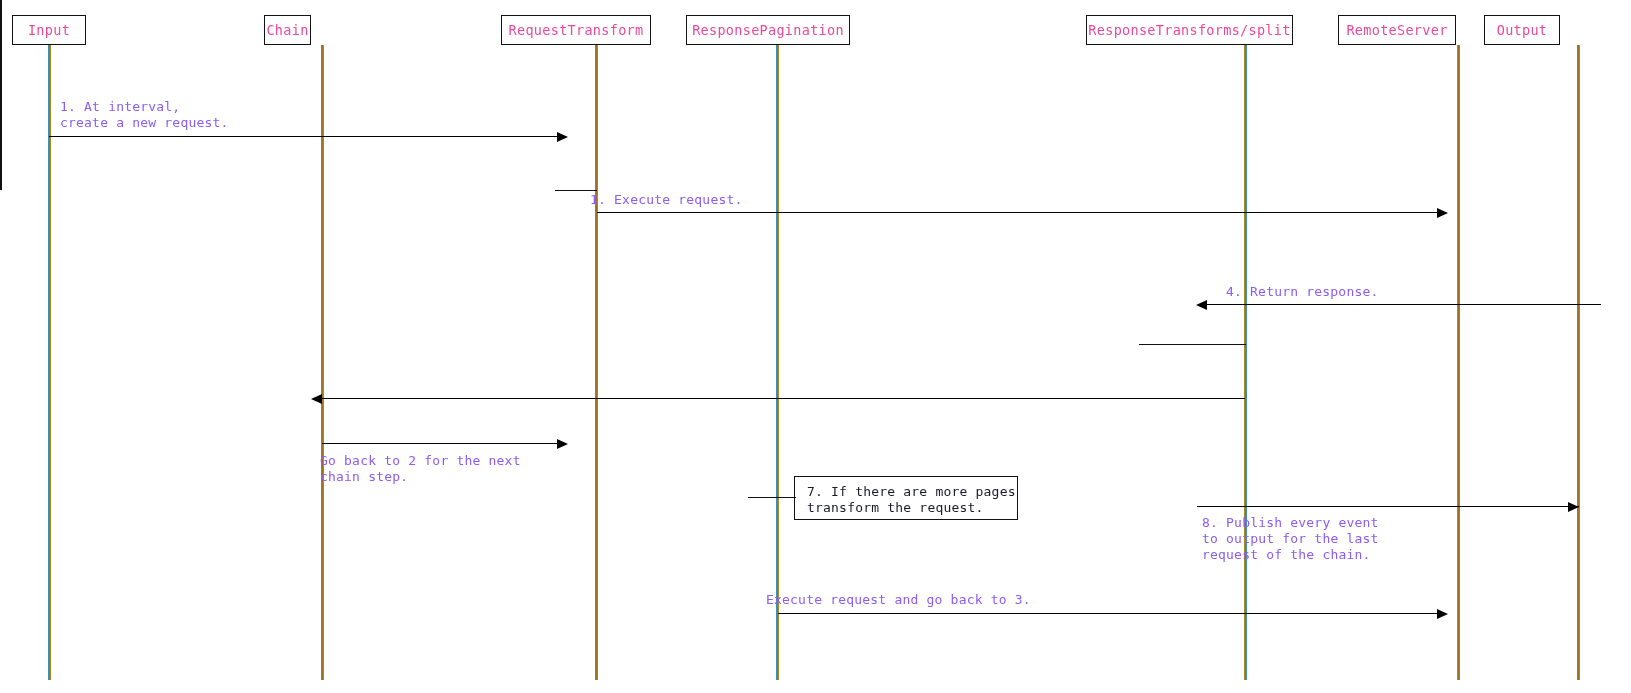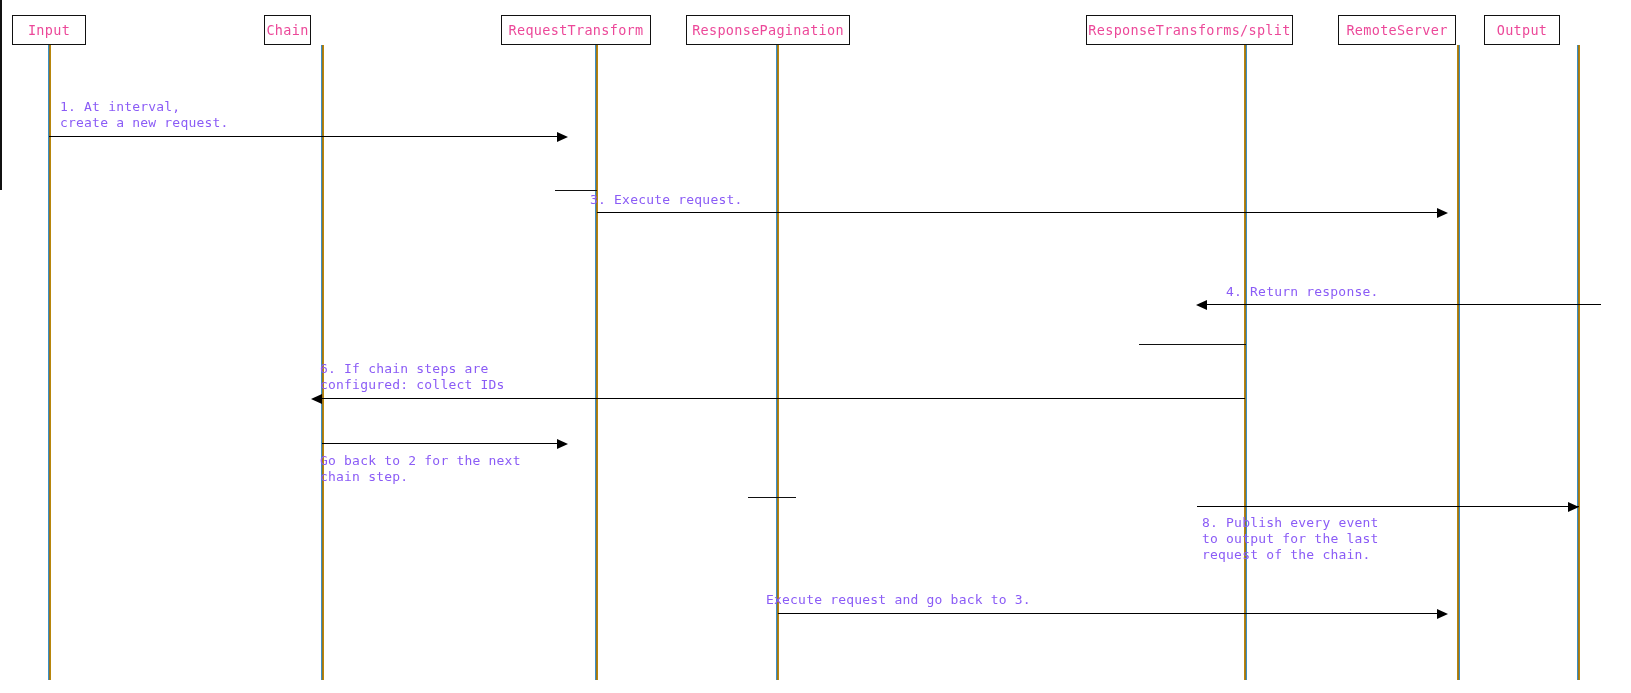--- a/index.html
+++ b/index.html
@@ -128,40 +128,40 @@
 
   <div class="participant" style="left:1484px; top:15px; width:76px;">Output</div>
 
   <div class="msg-label" style="left:60px; top:99px;">1. At interval,
 create a new request.</div>
   <div class="msg-line" style="left:49px; top:136px; width:514px;"></div>
   <div class="arrowhead right" style="left:557px; top:132px;"></div>
 
   <div class="note-connector" style="left:555px; top:190px; width:42px;"></div>
 
-  <div class="msg-label" style="left:590px; top:192px;">3. Execute request.</div>
+  <div class="msg-label" style="left:590px; top:192px;">1. Execute request.</div>
   <div class="msg-line" style="left:597px; top:212px; width:844px;"></div>
   <div class="arrowhead right" style="left:1437px; top:208px;"></div>
 
   <div class="msg-label" style="left:1226px; top:284px;">4. Return response.</div>
   <div class="msg-line" style="left:1207px; top:304px; width:394px;"></div>
   <div class="arrowhead left" style="left:1196px; top:300px;"></div>
 
   <div class="note-connector" style="left:1139px; top:344px; width:107px;"></div>
 
-  <div class="msg-label" style="left:320px; top:361px;">6. If chain steps are
-configured: collect IDs</div>
   <div class="msg-line" style="left:322px; top:398px; width:923px;"></div>
   <div class="arrowhead left" style="left:311px; top:394px;"></div>
 
   <div class="msg-line" style="left:322px; top:443px; width:241px;"></div>
   <div class="arrowhead right" style="left:557px; top:439px;"></div>
   <div class="msg-label" style="left:320px; top:453px;">Go back to 2 for the next
 chain step.</div>
 
+  <div class="note" style="left:794px; top:476px; width:224px; height:44px;">7. If there are more pages
+transform the request.</div>
   <div class="note-connector" style="left:748px; top:497px; width:48px;"></div>
 
   <div class="msg-line" style="left:1197px; top:506px; width:382px;"></div>
   <div class="arrowhead right" style="left:1568px; top:502px;"></div>
   <div class="msg-label" style="left:1202px; top:515px;">8. Publish every event
 to output for the last
 request of the chain.</div>
 
   <div class="msg-label" style="left:766px; top:592px;">Execute request and go back to 3.</div>
   <div class="msg-line" style="left:778px; top:613px; width:663px;"></div>

